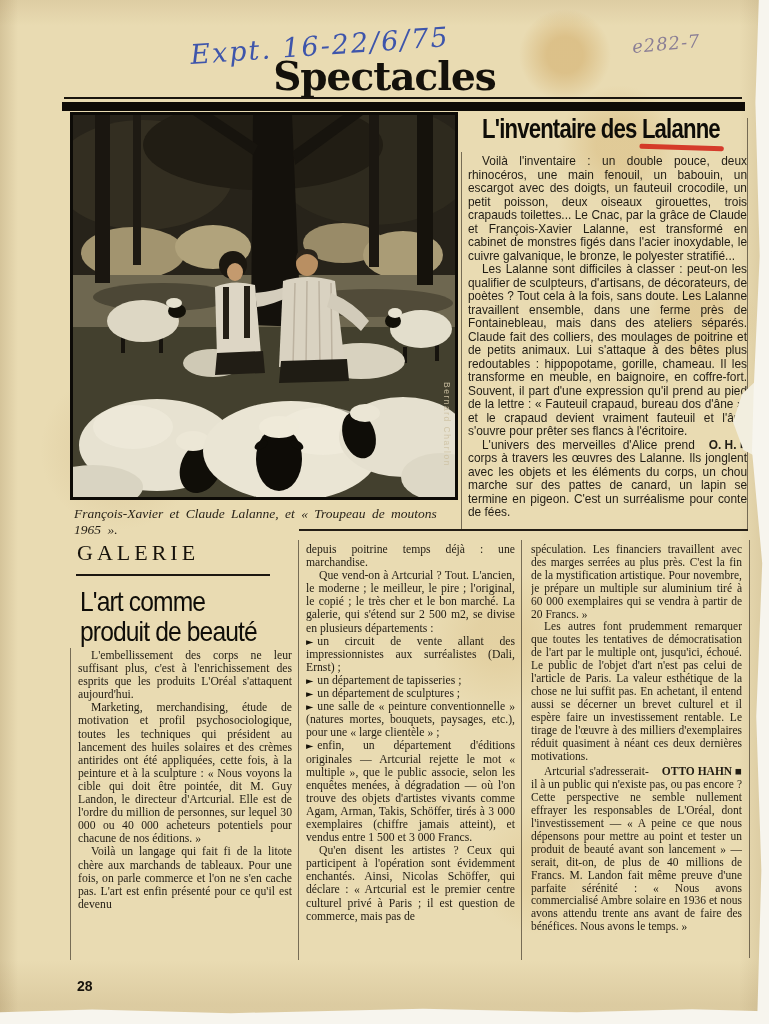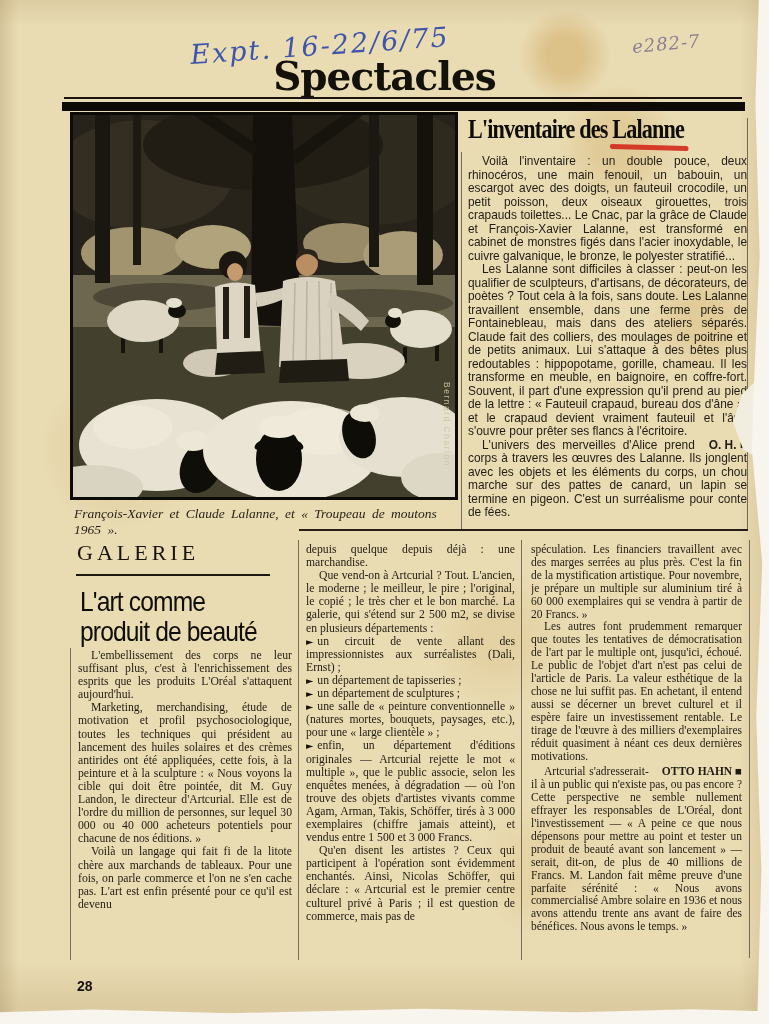--- a/index.html
+++ b/index.html
@@ -27,21 +27,21 @@
 
   .photo{position:absolute;left:70px;top:112px;width:388px;height:388px;border:3px solid #0d0b07;
     box-sizing:border-box;background:#3c382c;margin:0;}
   .photo svg{display:block;}
   .credit{position:absolute;right:3px;bottom:30px;writing-mode:vertical-rl;
     font-family:"Liberation Sans",sans-serif;font-size:8.5px;letter-spacing:1.5px;color:#cfc3a4;opacity:.9;}
   .caption{position:absolute;left:74px;top:506px;width:388px;font-style:italic;font-size:13.5px;
     word-spacing:3px;color:#241f16;}
 
   .lalanne{position:absolute;left:468px;top:114px;width:279px;}
-  .lalanne h1{margin:0 0 10px 0;font-family:Liberation Serif, serif;font-weight:700;
+  .lalanne h1{margin:0 0 10px 14px;font-family:Liberation Sans, sans-serif;font-weight:700;
     font-size:27px;color:#0f0d08;white-space:nowrap;letter-spacing:-1px;}
   .h1-squeeze{display:inline-block;transform:scaleX(.82);transform-origin:left center;}
   .u-red{position:relative;}
   .u-red::after{content:"";position:absolute;left:-3px;right:-5px;bottom:-6px;height:5px;
     background:#d3291c;border-radius:3px;transform:rotate(1.4deg);opacity:.9;}
   .lalanne .body{height:372px;overflow:hidden;font-family:"Liberation Sans",sans-serif;
     font-size:11.9px;line-height:13.5px;text-align:justify;color:#211d15;}
   .lalanne .body p{margin:0;}
   .lalanne .body p.ind{text-indent:14px;}
 
@@ -208,21 +208,21 @@
     <span class="line">L'art comme</span>
     <span class="line">produit de beauté</span>
   </h2>
 
   <div class="col col-left">
       <p class="ind">L'embellissement des corps ne leur suffisant plus, c'est à l'enrichissement des esprits que les produits L'Oréal s'attaquent aujourd'hui.</p>
       <p class="ind">Marketing, merchandising, étude de motivation et profil psychosociologique, toutes les techniques qui président au lancement des huiles solaires et des crèmes antirides ont été appliquées, cette fois, à la peinture et à la sculpture : « Nous voyons la cible qui doit être pointée, dit M. Guy Landon, le directeur d'Artcurial. Elle est de l'ordre du million de personnes, sur lequel 30 000 ou 40 000 acheteurs potentiels pour chacune de nos éditions. »</p>
       <p class="ind">Voilà un langage qui fait fi de la litote chère aux marchands de tableaux. Pour une fois, on parle commerce et l'on ne s'en cache pas. L'art est enfin présenté pour ce qu'il est devenu</p>
     </div>
   <div class="col col-mid">
-      <p>depuis quelque depuis déjà : une marchandise.</p>
+      <p>depuis poitrine temps déjà : une marchandise.</p>
       <p class="ind">Que vend-on à Artcurial ? Tout. L'ancien, le moderne ; le meilleur, le pire ; l'original, le copié ; le très cher et le bon marché. La galerie, qui s'étend sur 2 500 m2, se divise en plusieurs départements :</p>
       <p><span class="arrow">►</span>un circuit de vente allant des impressionnistes aux surréalistes (Dali, Ernst) ;</p>
       <p><span class="arrow">►</span>un département de tapisseries ;</p>
       <p><span class="arrow">►</span>un département de sculptures ;</p>
       <p><span class="arrow">►</span>une salle de « peinture conventionnelle » (natures mortes, bouquets, paysages, etc.), pour une « large clientèle » ;</p>
       <p><span class="arrow">►</span>enfin, un département d'éditions originales — Artcurial rejette le mot « multiple », que le public associe, selon les enquêtes menées, à dégradation — où l'on trouve des objets d'artistes vivants comme Agam, Arman, Takis, Schöffer, tirés à 3 000 exemplaires (chiffre jamais atteint), et vendus entre 1 500 et 3 000 Francs.</p>
       <p class="ind">Qu'en disent les artistes ? Ceux qui participent à l'opération sont évidemment enchantés. Ainsi, Nicolas Schöffer, qui déclare : « Artcurial est le premier centre culturel privé à Paris ; il est question de commerce, mais pas de</p>
     </div>
   <div class="col col-right">
     <div>

